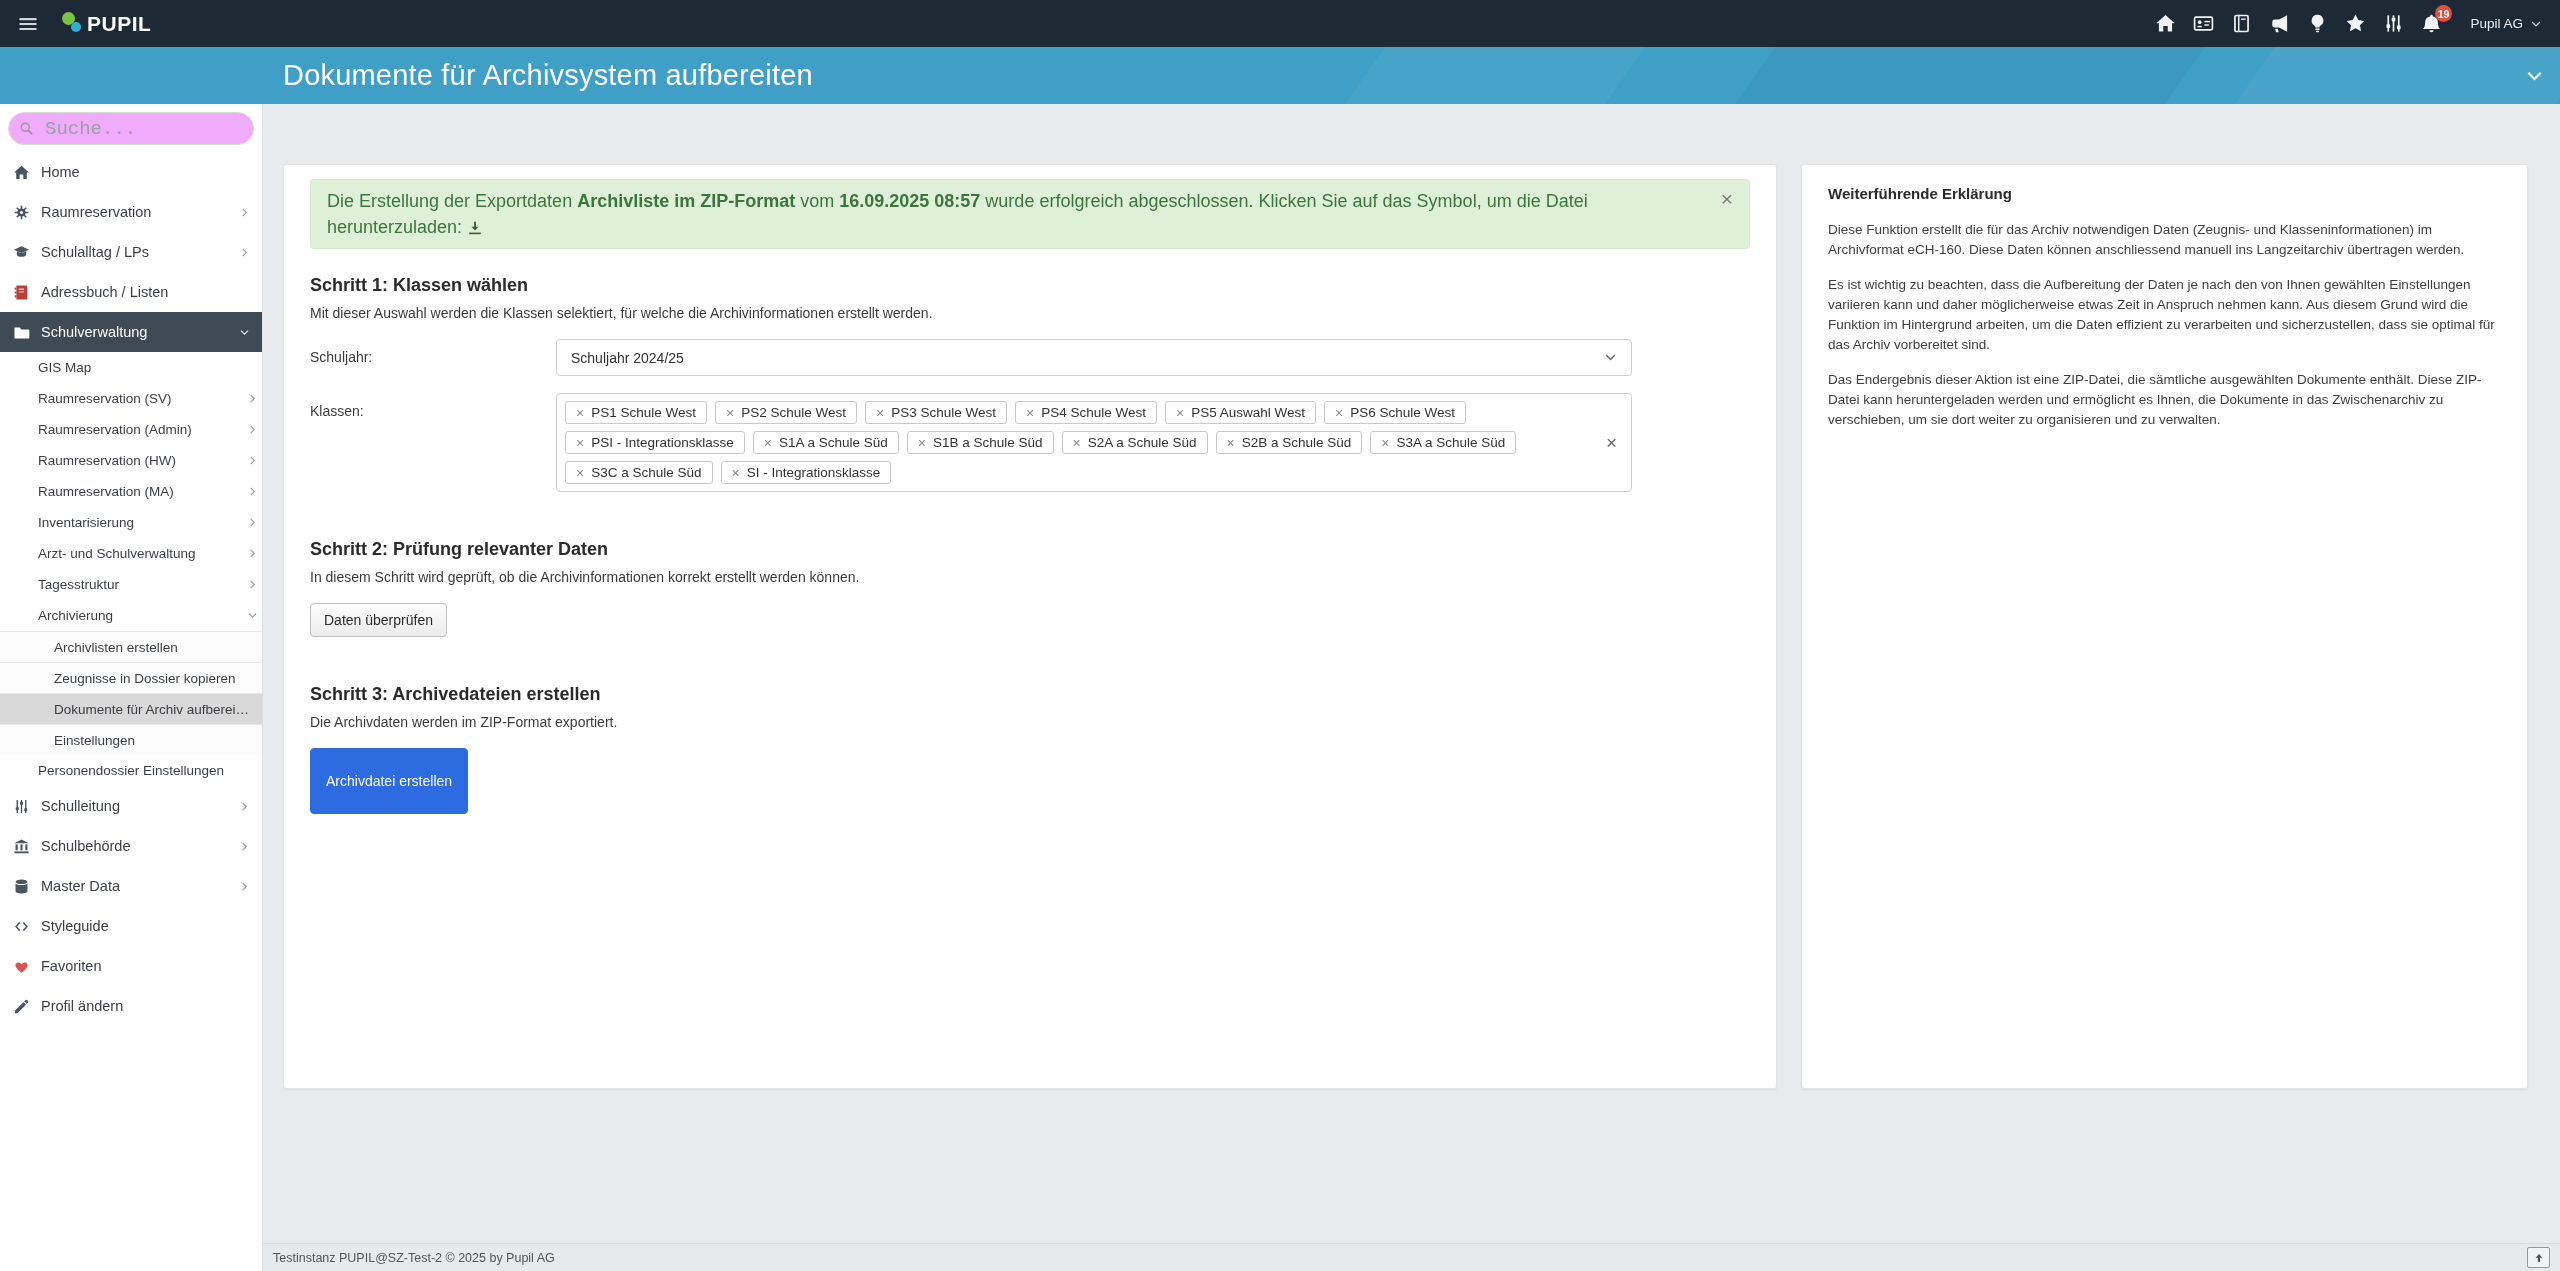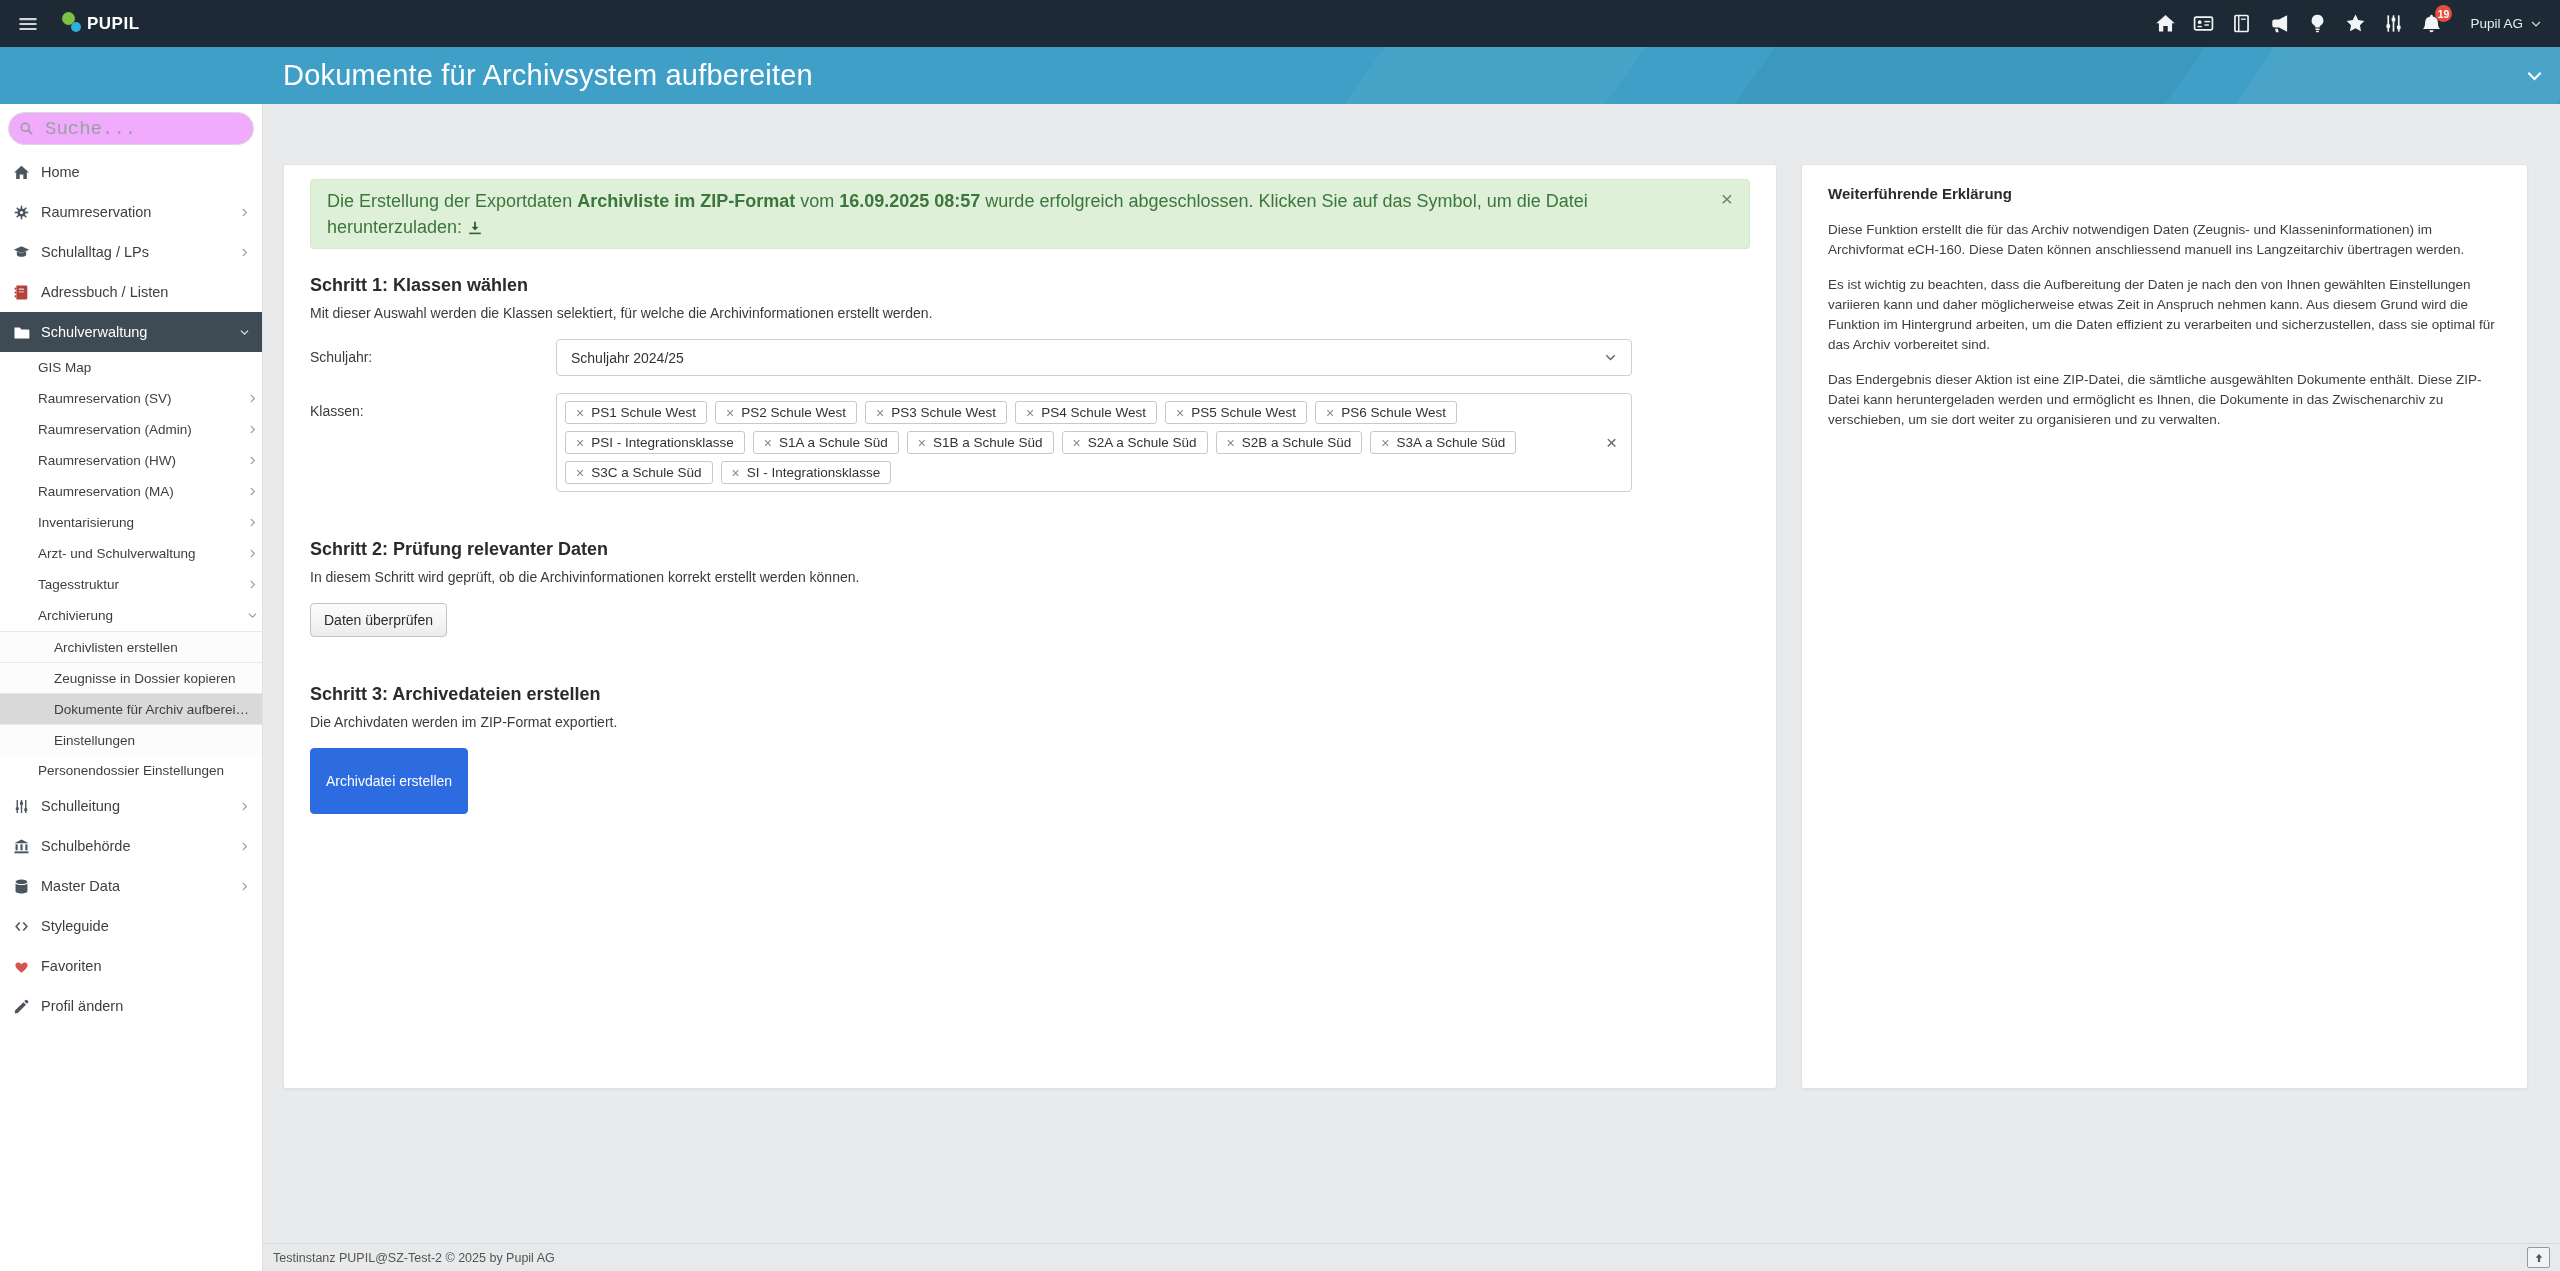--- a/index.html
+++ b/index.html
@@ -13,21 +13,21 @@
   svg{display:block}
 
   
   .topbar{height:47px;background:var(--topbar-bg);display:flex;align-items:center;padding:0 18px;color:#fff;position:relative;z-index:3}
   .tb-burger{width:20px;height:20px;color:#cfd6dc;margin-right:24px;cursor:pointer}
   .tb-burger svg{width:20px;height:20px}
   .brand{display:flex;align-items:center;cursor:pointer}
   .dot{border-radius:50%;display:inline-block}
   .dot-g{width:13px;height:13px;background:#7bc144;margin-top:-10px;margin-right:-4px}
   .dot-b{width:10px;height:10px;background:#2fb0d9;margin-top:6px}
-  .brand-text{font-size:17px;font-weight:bold;letter-spacing:.5px;margin-left:6px}
+  .brand-text{font-size:21px;font-weight:bold;letter-spacing:.5px;margin-left:6px}
   .tb-spacer{flex:1}
   .tb-icons{display:flex;align-items:center;gap:17px;margin-right:28px}
   .tb-ic{width:21px;height:21px;position:relative;color:#f2f5f7;cursor:pointer}
   .tb-ic svg{width:21px;height:21px}
   .badge{position:absolute;top:-8px;right:-10px;min-width:17px;height:17px;border-radius:9px;background:var(--badge);
     color:#fff;font-size:10.5px;font-weight:bold;display:flex;align-items:center;justify-content:center;padding:0 3px}
   .tb-account{display:flex;align-items:center;gap:7px;font-size:13.5px;color:#e8edf1;cursor:pointer}
   .tb-caret{width:12px;height:12px;color:#cfd6dc}
   .tb-caret svg{width:12px;height:12px}
 
@@ -504,21 +504,21 @@
                     <span class="tag">
                       <span class="tag-x">×</span>
                       <span>PS3 Schule West</span>
                     </span>
                     <span class="tag">
                       <span class="tag-x">×</span>
                       <span>PS4 Schule West</span>
                     </span>
                     <span class="tag">
                       <span class="tag-x">×</span>
-                      <span>PS5 Schule West</span>
+                      <span>PS5 Auswahl West</span>
                     </span>
                     <span class="tag">
                       <span class="tag-x">×</span>
                       <span>PS6 Schule West</span>
                     </span>
                     <span class="tag">
                       <span class="tag-x">×</span>
                       <span>PSI - Integrationsklasse</span>
                     </span>
                     <span class="tag">

